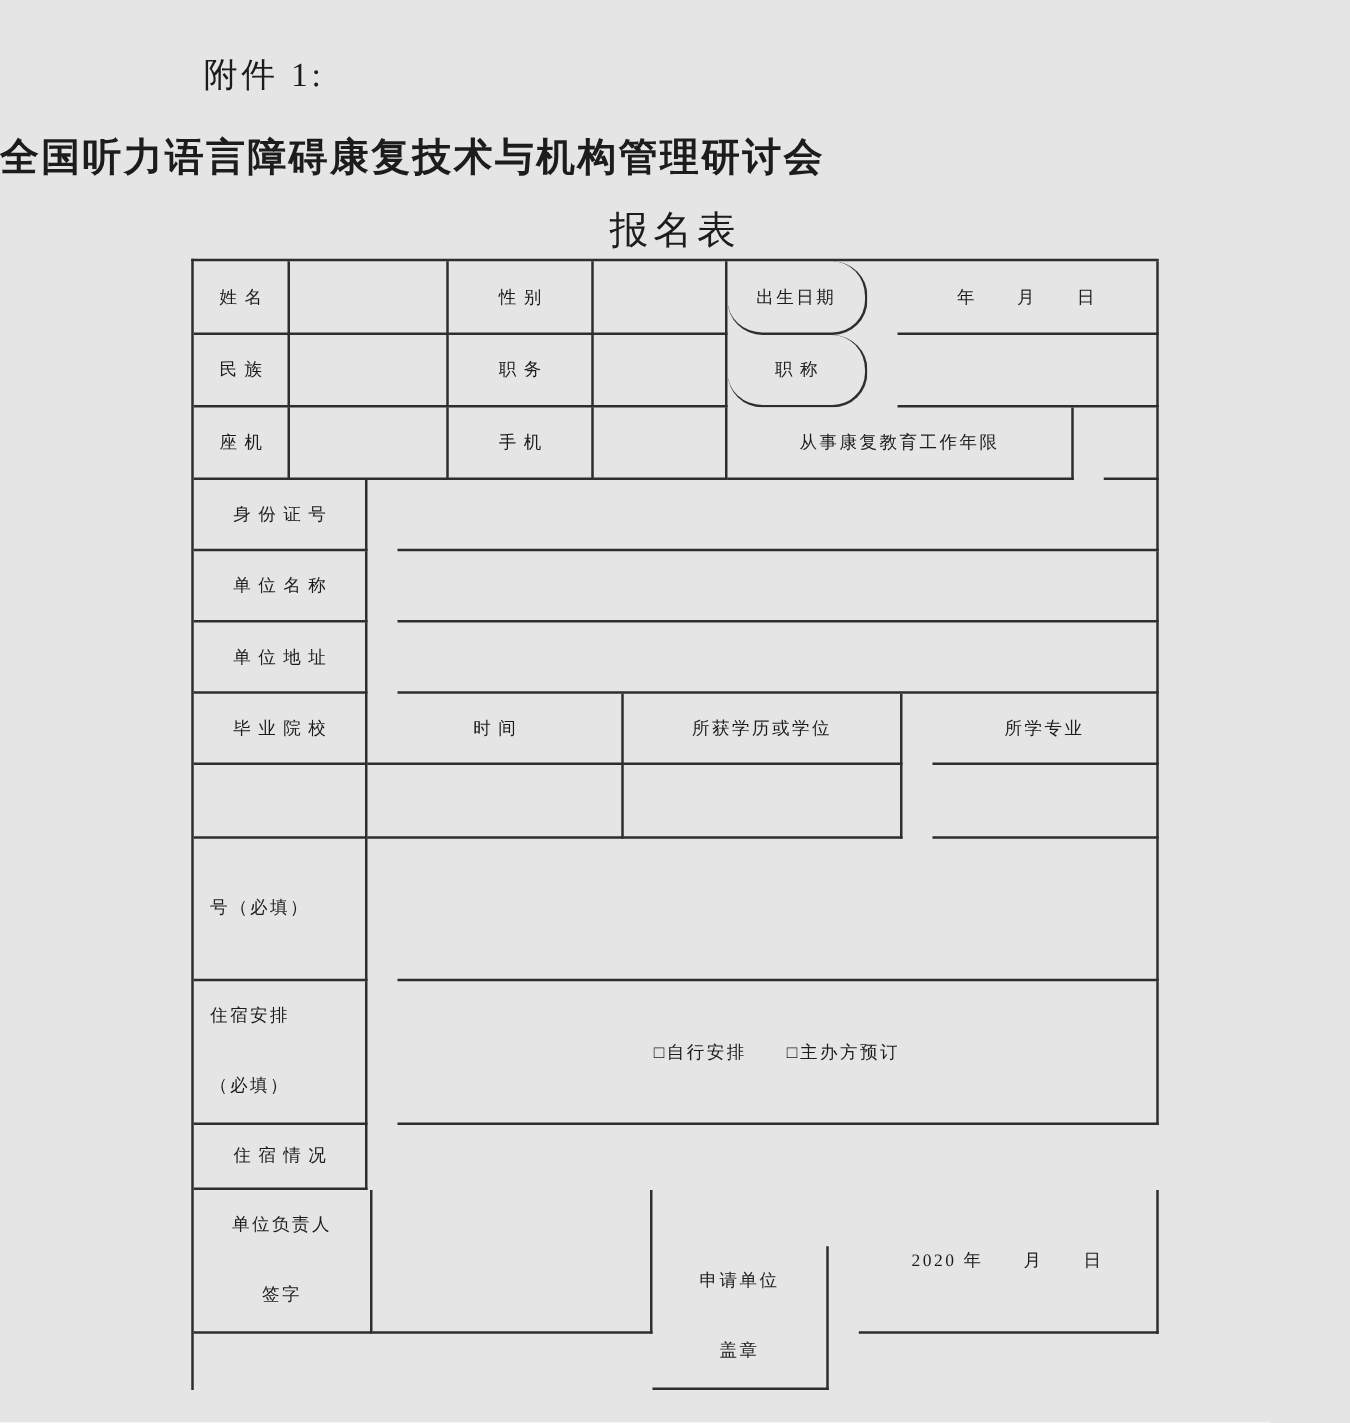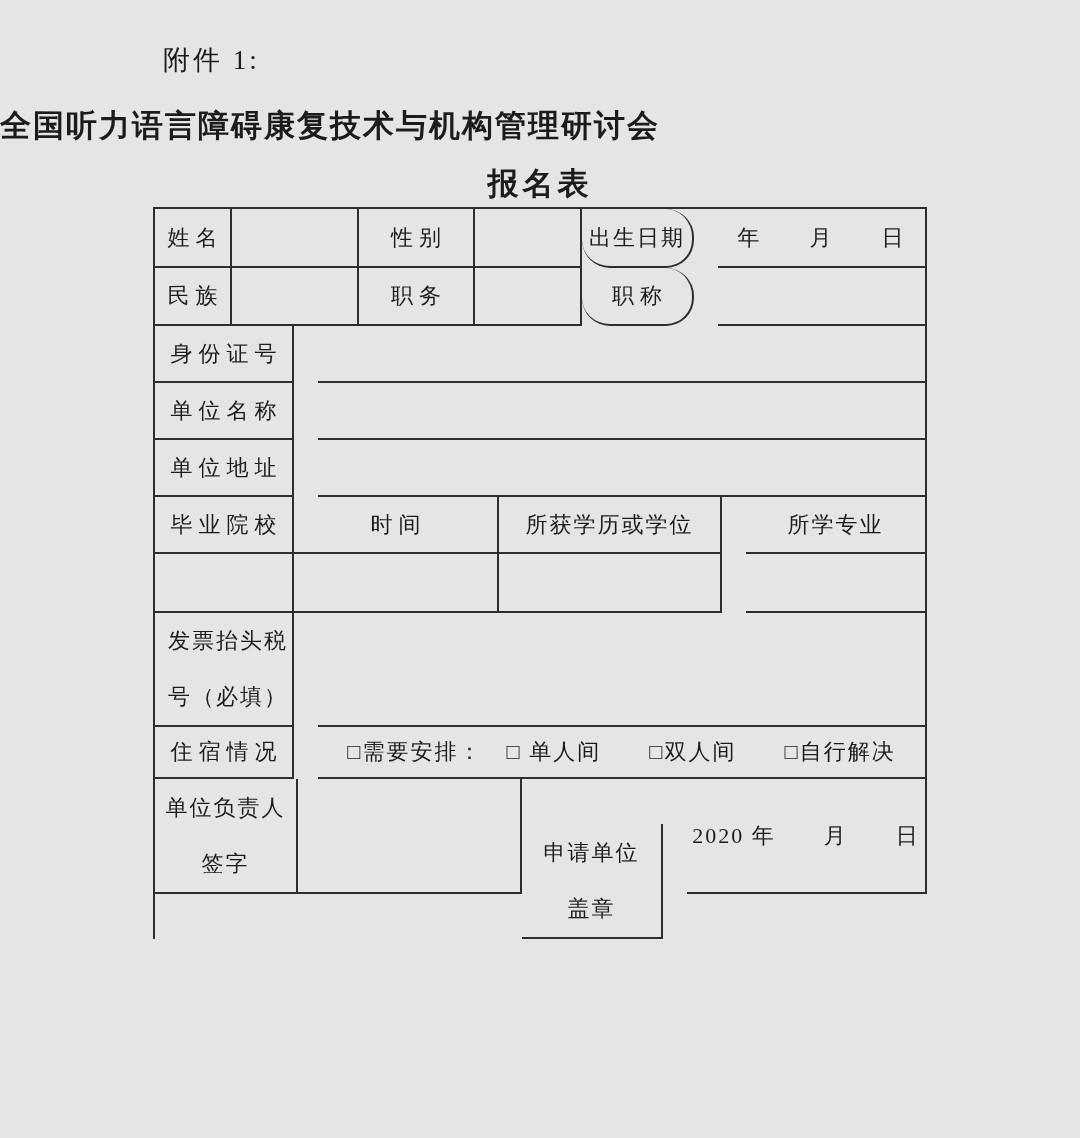--- a/index.html
+++ b/index.html
@@ -29,41 +29,41 @@
     font-weight: bold;
     letter-spacing: 2px;
   }
   .doc-subtitle {
     position: absolute;
     left: 0;
     top: 163px;
     width: 100%;
     text-align: center;
     font-size: 31px;
-    font-weight: bold;
+    font-weight: normal;
     letter-spacing: 4px;
   }
   .form-table {
     position: absolute;
     left: 153px;
     top: 207px;
     width: 774px;
     box-sizing: border-box;
     border-top: 2px solid #2e2e2e;
     border-left: 2px solid #2e2e2e;
   }
   .row { display: flex; }
   .cell {
     box-sizing: border-box;
     border-right: 2px solid #2e2e2e;
     border-bottom: 2px solid #2e2e2e;
     display: flex;
     align-items: center;
     justify-content: center;
-    font-size: 22px;
+    font-size: 14px;
     letter-spacing: 2px;
     text-align: center;
     overflow: hidden;
   }
   .grow { flex: 1; margin-left: 24px; }
   .sp { letter-spacing: 6px; text-indent: 6px; }
   .two-line {
     flex-direction: column;
     justify-content: center;
     line-height: 56px;
@@ -100,20 +100,28 @@
 
     <div class="row">
       <div class="cell w77 h58 sp">民族</div>
       <div class="cell w127 h58"></div>
       <div class="cell w116 h58 sp">职务</div>
       <div class="cell w107 h58"></div>
       <div class="cell w112 h58 sp">职称</div>
       <div class="cell grow h58"></div>
     </div>
 
+    <div class="row">
+      <div class="cell w77 h58 sp">座机</div>
+      <div class="cell w127 h58"></div>
+      <div class="cell w116 h58 sp">手机</div>
+      <div class="cell w107 h58"></div>
+      <div class="cell w277 h58">从事康复教育工作年限</div>
+      <div class="cell grow h58"></div>
+    </div>
 
     <div class="row">
       <div class="cell w139 h57 sp">身份证号</div>
       <div class="cell grow h57"></div>
     </div>
 
     <div class="row">
       <div class="cell w139 h57 sp">单位名称</div>
       <div class="cell grow h57"></div>
     </div>
@@ -132,30 +140,35 @@
 
     <div class="row">
       <div class="cell w139 h59"></div>
       <div class="cell w205 h59"></div>
       <div class="cell w223 h59"></div>
       <div class="cell grow h59"></div>
     </div>
 
     <div class="row">
       <div class="cell w139 h114 two-line left-al">
-        <div>发票抬头税</div>
         <div>号（必填）</div>
       </div>
       <div class="cell grow h114"></div>
     </div>
 
+    <div class="row">
+      <div class="cell w139 h115 two-line left-al">
+        <div>住宿安排</div>
+        <div>（必填）</div>
+      </div>
+      <div class="cell grow h115">□自行安排　　□主办方预订</div>
+    </div>
 
     <div class="row">
       <div class="cell w139 h52 sp">住宿情况</div>
-      <div class="cell grow h52">□需要安排：　□ 单人间　　□双人间　　□自行解决</div>
     </div>
 
     <div class="row">
       <div class="cell w143 h115 two-line">
         <div>单位负责人</div>
         <div>签字</div>
       </div>
       <div class="cell w224 h115"></div>
       <div class="cell w141 h115 two-line">
         <div>申请单位</div>

